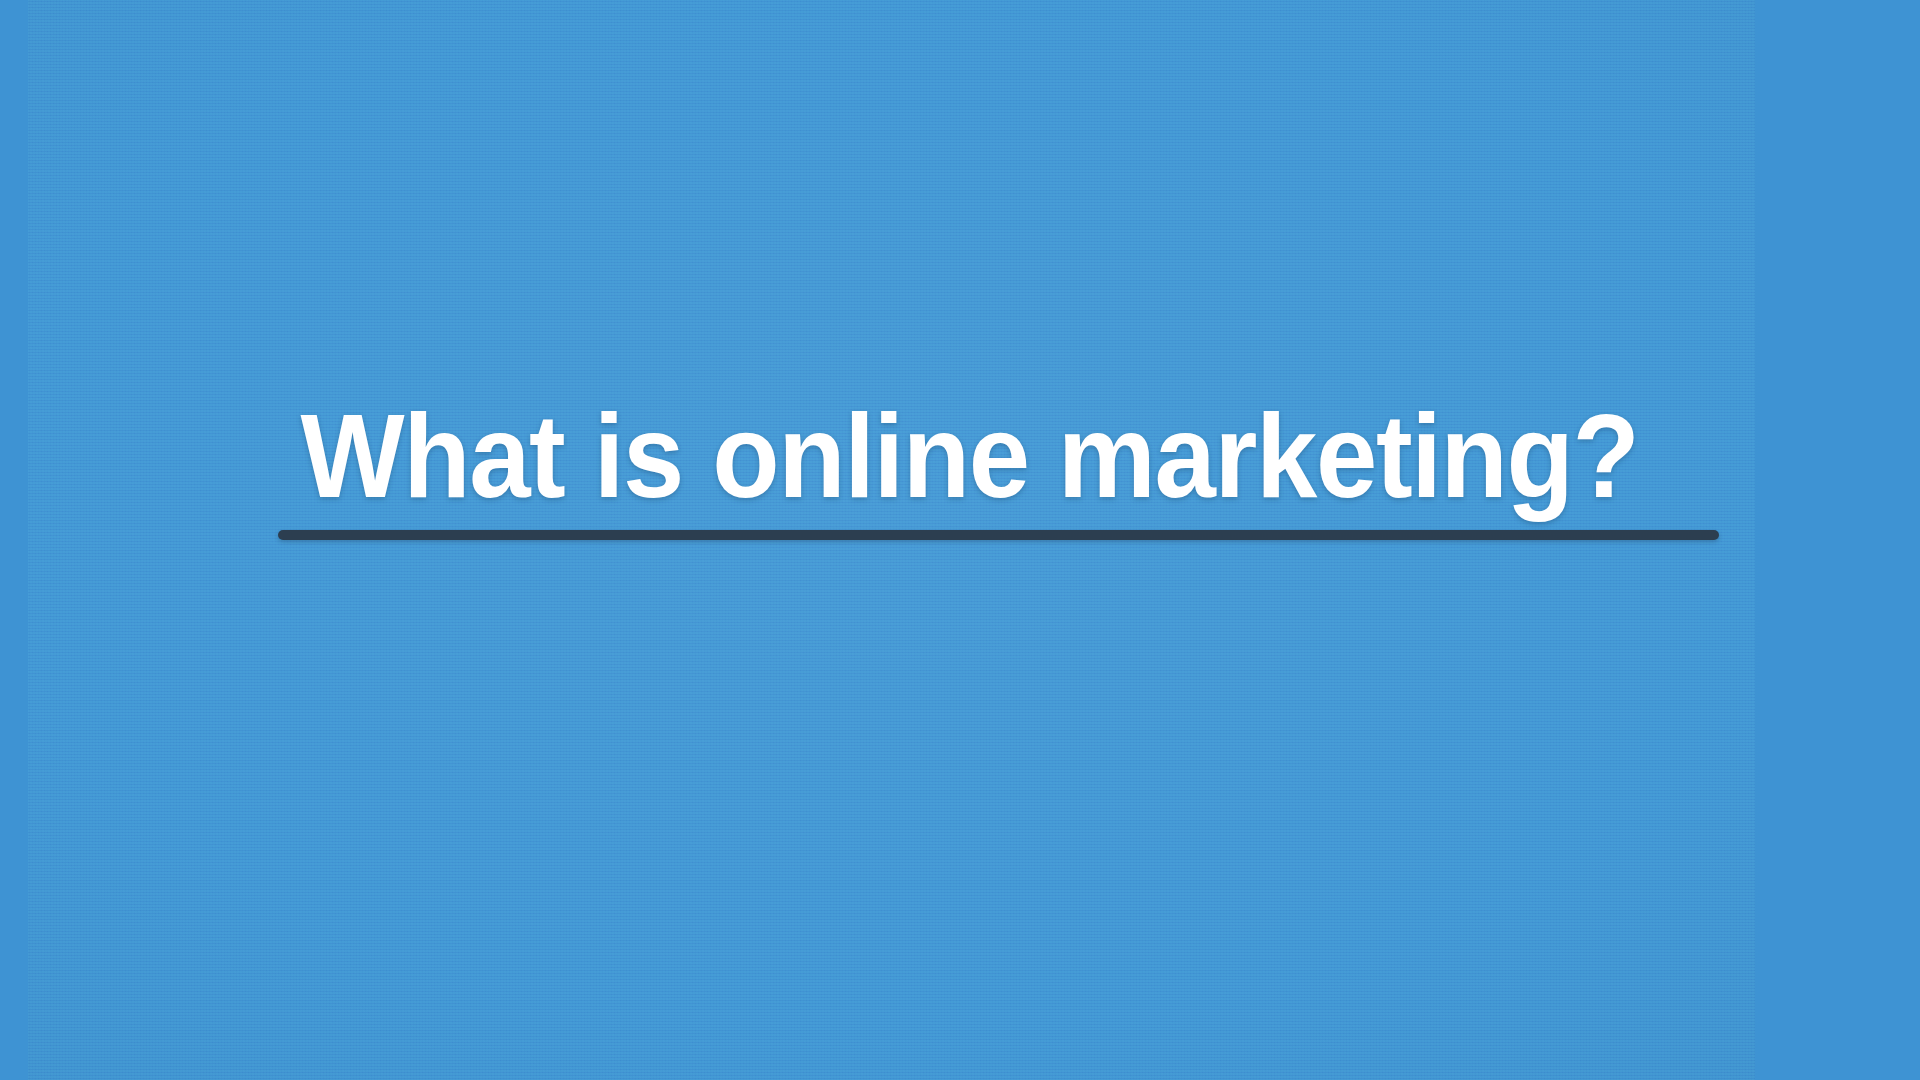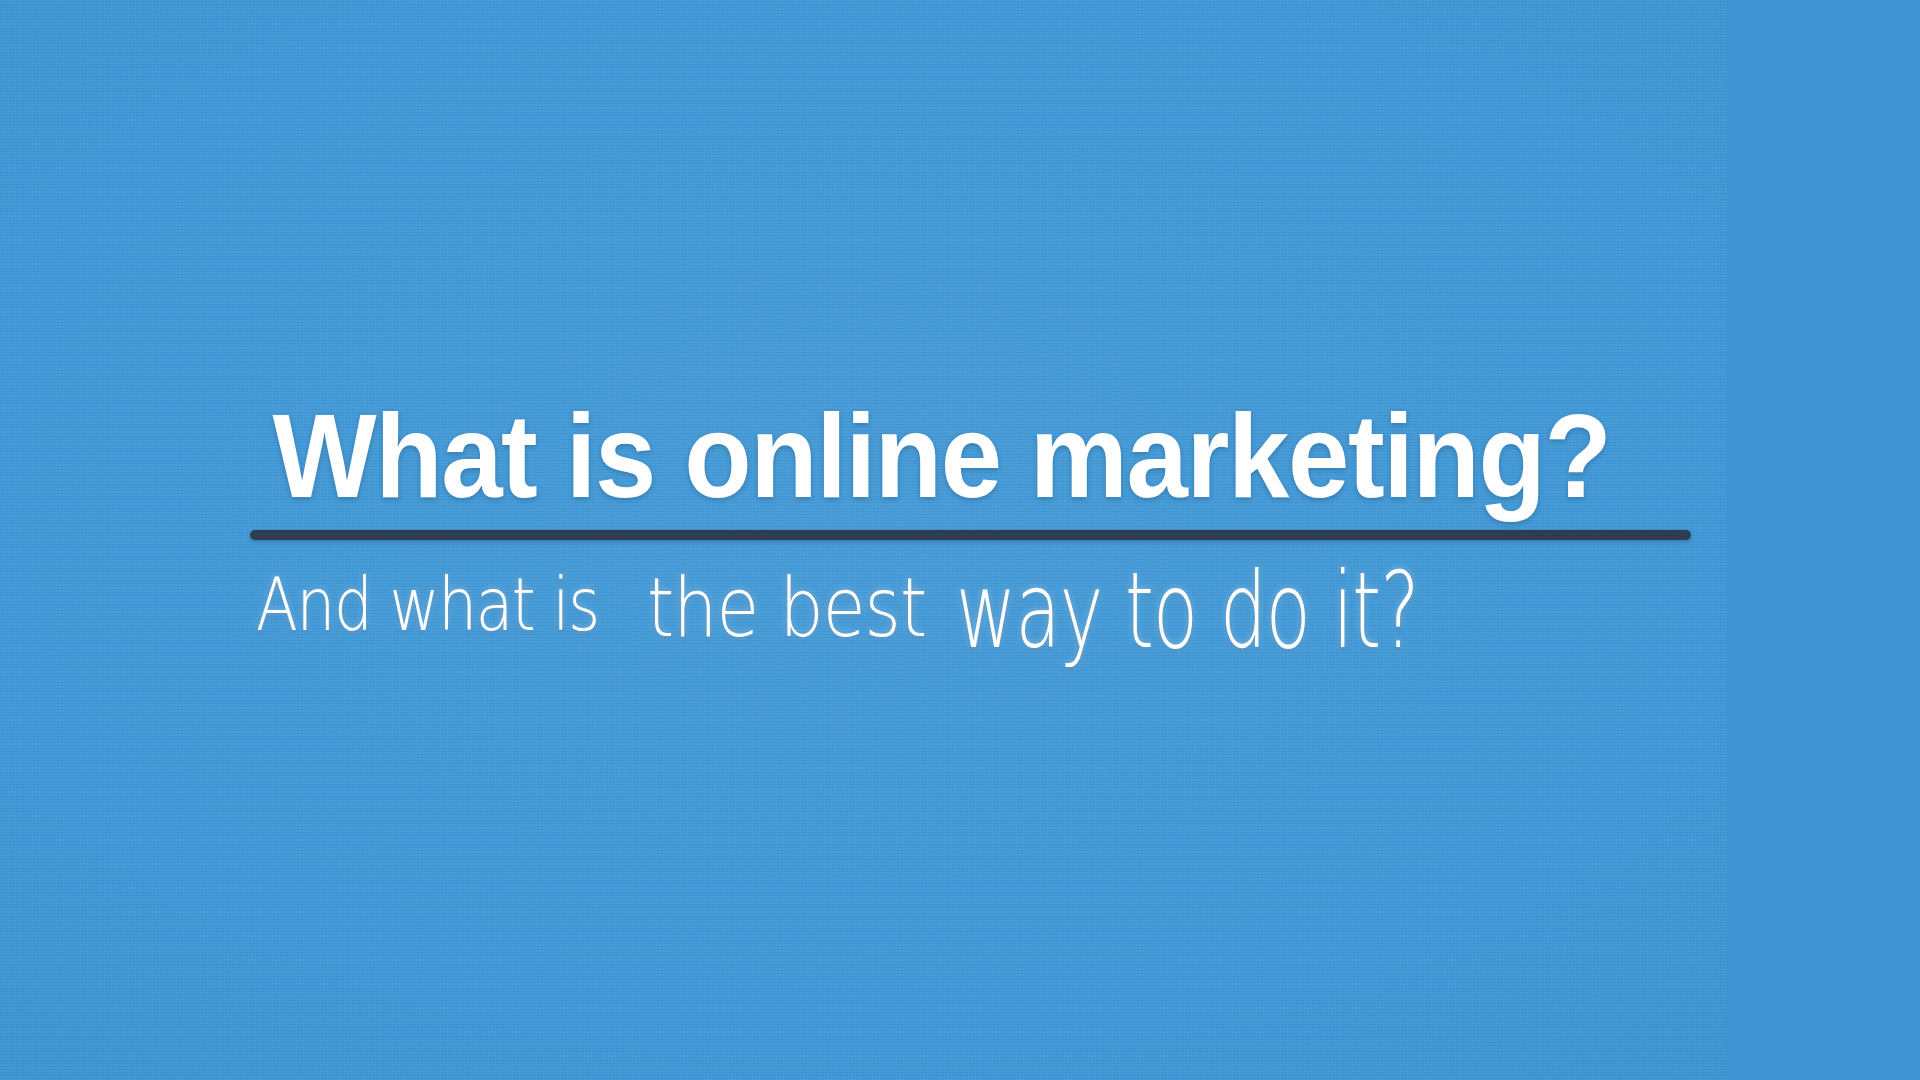--- a/index.html
+++ b/index.html
@@ -12,20 +12,21 @@
     background: #3e93d3;
   }
 
   
   #slide {
     position: relative;
     width: 1727px;
     height: 1080px;
     background-color: #3e93d3;
     font-family: "Liberation Sans", sans-serif;
+    margin-left: 28px;
     -webkit-font-smoothing: antialiased;
   }
 
   
   #noise-layer {
     position: absolute;
     inset: 0;
     pointer-events: none;
     opacity: 0.085;
     background-image:
@@ -156,16 +157,15 @@
 
   <div id="noise-layer"></div>
   <div id="vignette"></div>
 
   <div id="text-block">
 
     <h1 class="headline" style="color: rgb(255, 255, 255);">What is online marketing?</h1>
 
     <div class="rule" style="background-color: rgb(44, 62, 80);"></div>
 
-    <p class="subtitle"><span class="seg-1" style="color: rgb(255, 255, 255);">And what is</span><span class="seg-2" style="color: rgb(255, 255, 255);">the best</span><span class="seg-3" style="color: rgb(255, 255, 255);">way to do it?</span></p>
 
   </div>
 </div>
 
 </body></html>

